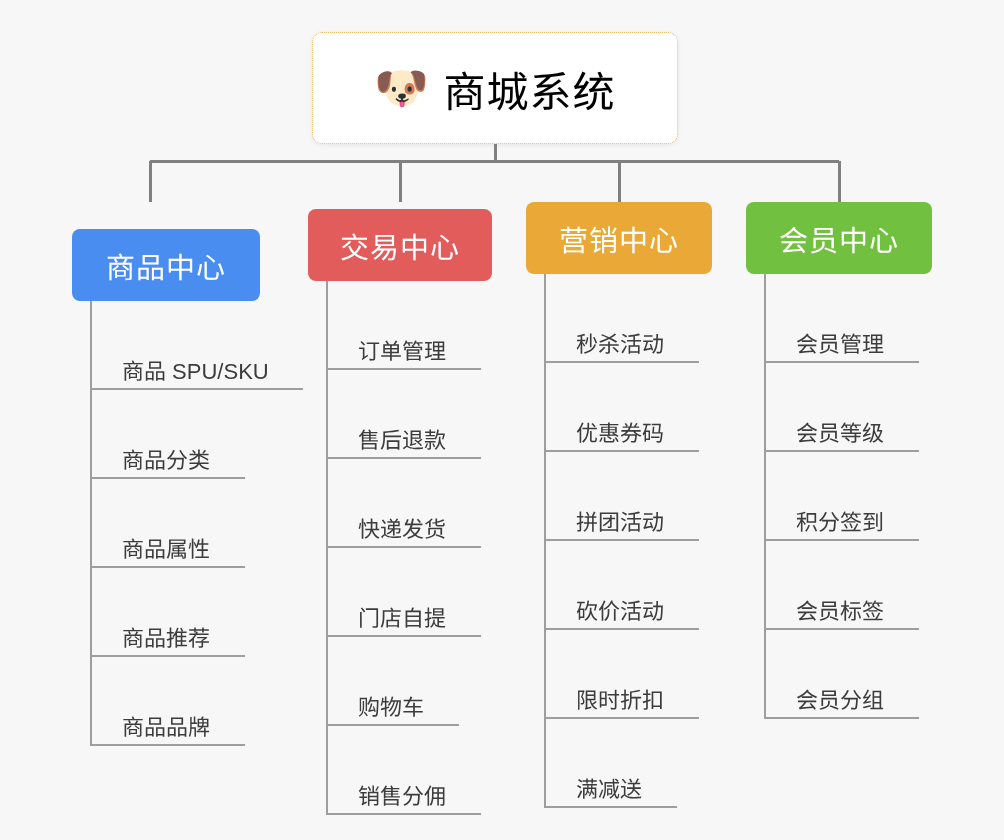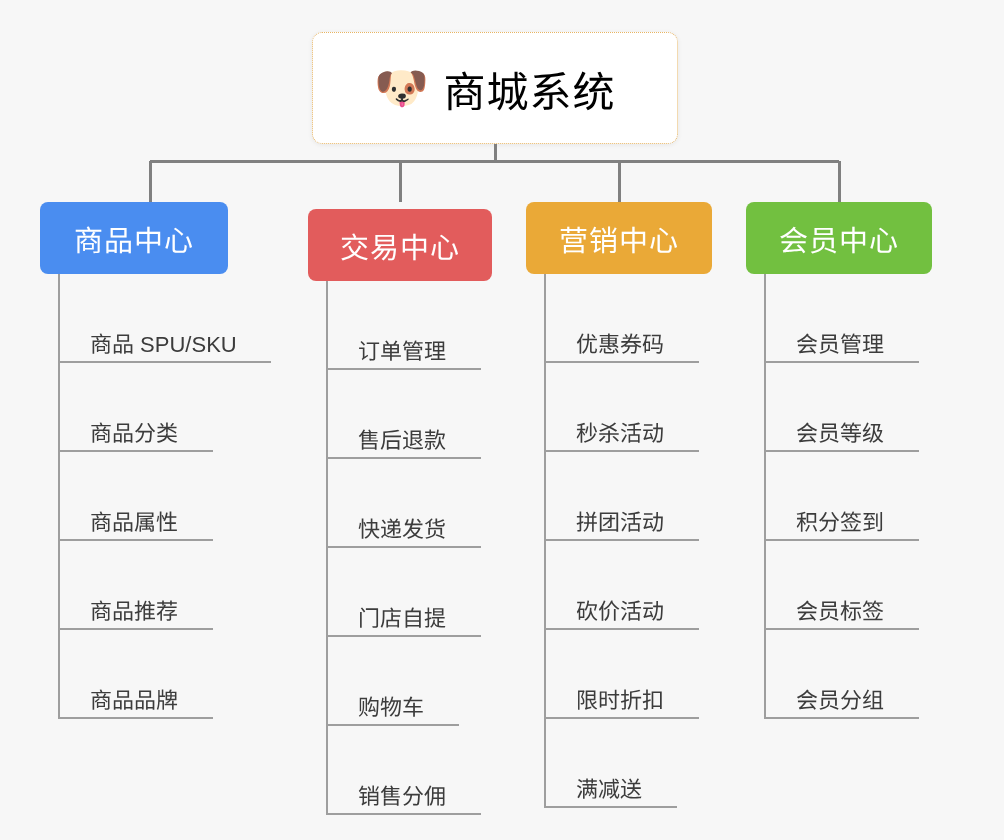--- a/index.html
+++ b/index.html
@@ -127,21 +127,21 @@
   <svg id="connectors" viewBox="0 0 1004 840" xmlns="http://www.w3.org/2000/svg">
       <line x1="495" y1="144" x2="495" y2="161" stroke="#808080" stroke-width="3" shape-rendering="crispEdges"></line>
       <line x1="150" y1="161" x2="839" y2="161" stroke="#808080" stroke-width="3" shape-rendering="crispEdges"></line>
       <line x1="150" y1="161" x2="150" y2="202" stroke="#808080" stroke-width="3" shape-rendering="crispEdges"></line>
       <line x1="400" y1="161" x2="400" y2="202" stroke="#808080" stroke-width="3" shape-rendering="crispEdges"></line>
       <line x1="619" y1="161" x2="619" y2="202" stroke="#808080" stroke-width="3" shape-rendering="crispEdges"></line>
       <line x1="839" y1="161" x2="839" y2="202" stroke="#808080" stroke-width="3" shape-rendering="crispEdges"></line>
     </svg>
 
   <div id="branch-host">
-      <div class="branch" style="left: 40px;">
+      <div class="branch" style="left: 72px; margin-top: 27px;">
         <div class="branch-header" style="width: 188px; background: rgb(74, 141, 240);">
           <span>商品中心</span>
         </div>
         <ul class="leaf-list" style="margin-left: 18px;">
           <div class="leaf-spine"></div>
           <li class="leaf-item">
             <span class="leaf-label">商品 SPU/SKU</span>
             <div class="leaf-underline" style="width: 213px;"></div>
           </li>
           <li class="leaf-item">
@@ -194,25 +194,25 @@
           </li>
         </ul>
       </div>
       <div class="branch" style="left: 526px;">
         <div class="branch-header" style="width: 186px; background: rgb(234, 169, 55);">
           <span>营销中心</span>
         </div>
         <ul class="leaf-list" style="margin-left: 18px;">
           <div class="leaf-spine"></div>
           <li class="leaf-item">
+            <span class="leaf-label">秒杀活动</span>
+            <div class="leaf-underline" style="width: 155px;"></div>
+          </li>
+          <li class="leaf-item">
             <span class="leaf-label">优惠券码</span>
-            <div class="leaf-underline" style="width: 155px;"></div>
-          </li>
-          <li class="leaf-item">
-            <span class="leaf-label">秒杀活动</span>
             <div class="leaf-underline" style="width: 155px;"></div>
           </li>
           <li class="leaf-item">
             <span class="leaf-label">拼团活动</span>
             <div class="leaf-underline" style="width: 155px;"></div>
           </li>
           <li class="leaf-item">
             <span class="leaf-label">砍价活动</span>
             <div class="leaf-underline" style="width: 155px;"></div>
           </li>

